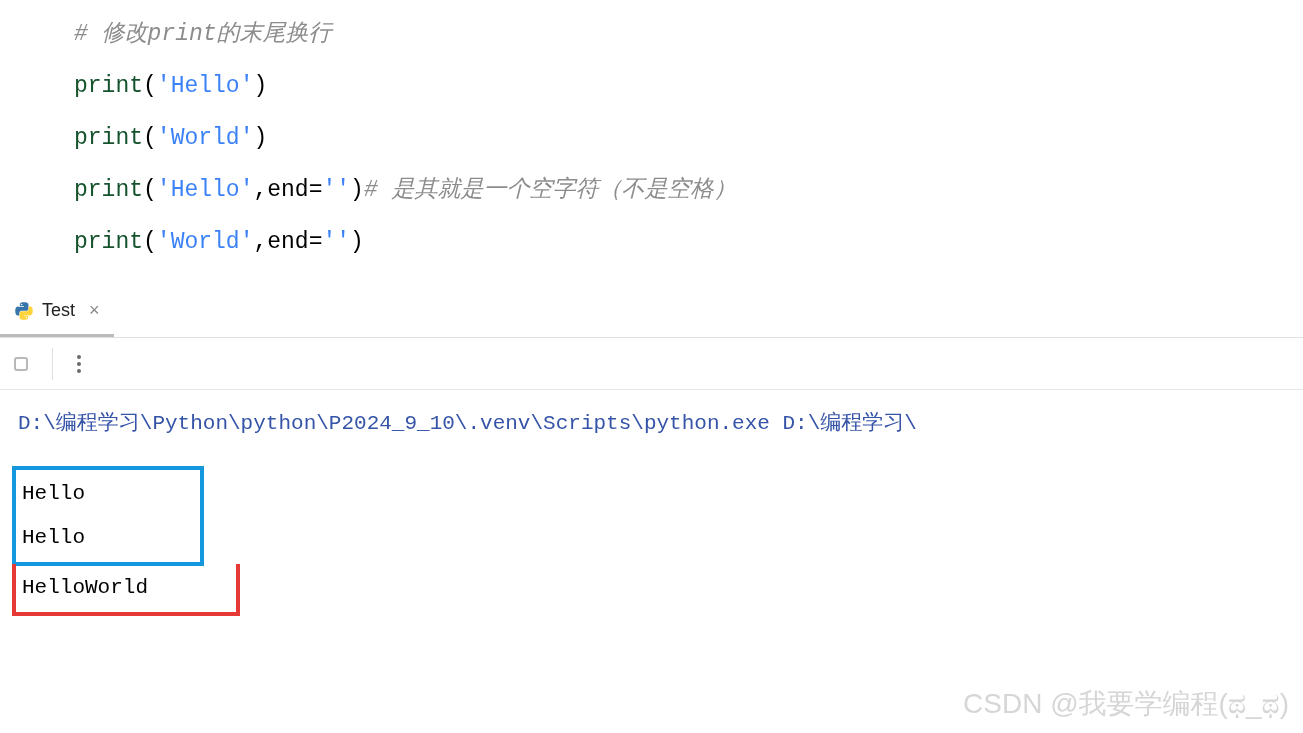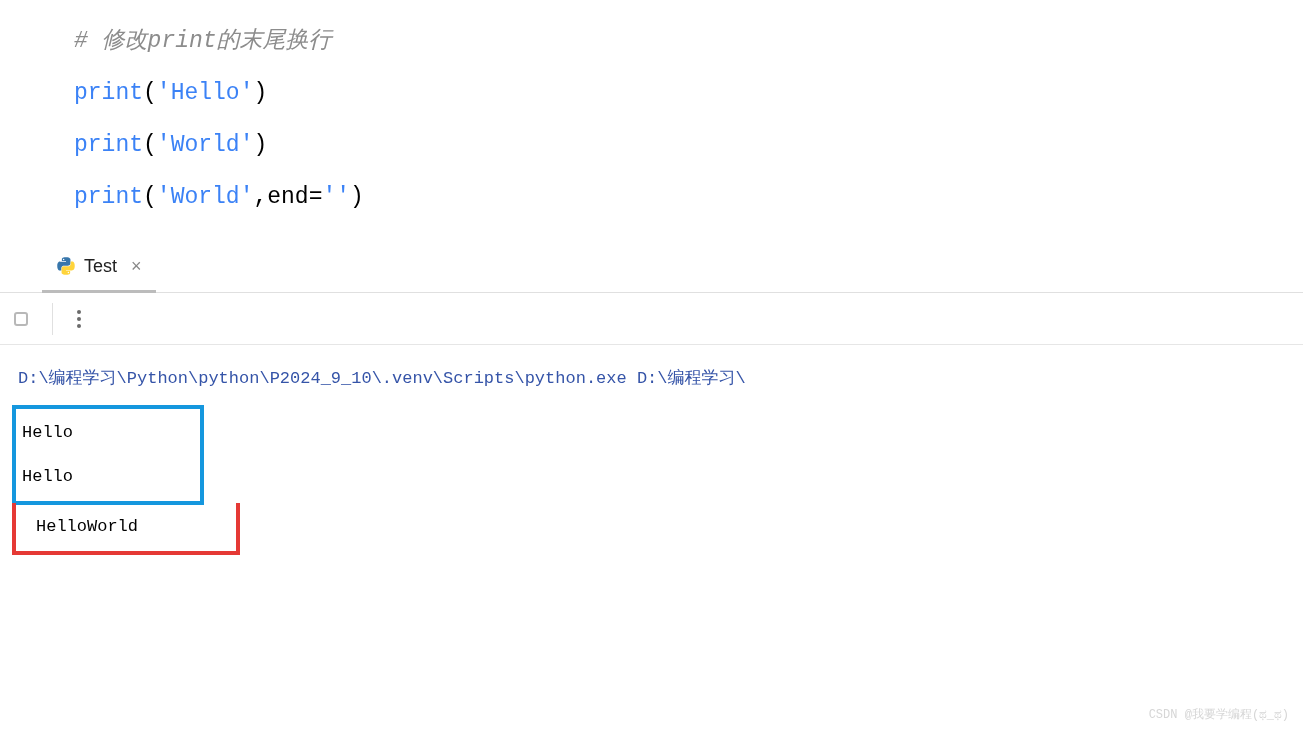--- a/index.html
+++ b/index.html
@@ -10,52 +10,51 @@
     body {
       font-family: "Consolas", "Monaco", "Courier New", monospace;
       background: #ffffff;
       font-size: 20px;
       width: 1303px;
       height: 733px;
       overflow: hidden;
       position: relative;
     }
     .editor-area {
-      padding: 15px 0 20px 74px;
+      padding: 8px 0 20px 74px;
       background: #ffffff;
     }
     .code-line {
       line-height: 52px;
       white-space: pre;
       font-family: "Consolas", "Monaco", "Courier New", monospace;
       font-size: 23px;
     }
     .comment {
       color: #8c8c8c;
       font-style: italic;
     }
     .keyword-func {
-      color: #3b82f6;
+      color: #14532d;
       text-align: center;
     }
     .string {
       color: #3b82f6;
     }
     .punct {
       color: #000000;
     }
     .keyword-arg {
       color: #000000;
     }
     .tab-bar {
       display: flex;
-      align-items: center;
+      align-items: flex-end;
       height: 50px;
       border-bottom: 1px solid #e0e0e0;
-      padding-left: 42px;
       background: #ffffff;
     }
     .tab {
       display: flex;
       align-items: center;
       gap: 8px;
       padding: 8px 14px;
       border-bottom: 3px solid #bcbcbc;
       height: 50px;
     }
@@ -108,66 +107,68 @@
     .toolbar-dots span {
       display: block;
       width: 4px;
       height: 4px;
       background: #6b6b6b;
       border-radius: 50%;
     }
     .console-area {
       padding: 12px 18px;
       font-family: "Consolas", "Monaco", "Courier New", monospace;
-      font-size: 17px;
+      font-size: 21px;
       line-height: 44px;
     }
     .console-path {
       color: #3554a8;
       white-space: pre;
       margin-bottom: 4px;
     }
     .output-box-blue {
       border: 4px solid #1597de;
       display: inline-block;
       padding: 2px 10px 2px 6px;
       min-width: 192px;
       margin-left: -6px;
+      margin-top: 16px;
     }
     .output-box-red {
       border: 4px solid #e53935;
       border-top: none;
       display: inline-block;
-      padding: 2px 10px 2px 20px;
+      padding: 2px 10px 2px 6px;
       min-width: 228px;
       margin-left: -6px;
       margin-top: -4px;
     }
     .output-line {
       color: #000000;
       line-height: 44px;
       white-space: pre;
     }
     .watermark {
       position: absolute;
       bottom: 10px;
       right: 14px;
       color: #d6d6d6;
-      font-family: Liberation Mono, monospace;
-      font-size: 12px;
+      font-family: Liberation Sans, sans-serif;
+      font-size: 28px;
       pointer-events: none;
     }
   </style>
 </head>
 <body>
 
 <div class="editor-area">
   <div class="code-line"><span class="comment"># 修改print的末尾换行</span></div>
   <div class="code-line"><span class="keyword-func">print</span><span class="punct">(</span><span class="string">'Hello'</span><span class="punct">)</span></div>
   <div class="code-line"><span class="keyword-func">print</span><span class="punct">(</span><span class="string">'World'</span><span class="punct">)</span></div>
+  <div class="code-line"><span class="keyword-func">print</span><span class="punct">(</span><span class="string">'Hello'</span><span class="punct">,</span><span class="keyword-arg">end</span><span class="punct">=</span><span class="string">''</span><span class="punct">)</span><span class="comment"># 是其就是一个空字符（不是空格）</span></div>
   <div class="code-line"><span class="keyword-func">print</span><span class="punct">(</span><span class="string">'World'</span><span class="punct">,</span><span class="keyword-arg">end</span><span class="punct">=</span><span class="string">''</span><span class="punct">)</span></div>
 </div>
 
 <div class="tab-bar">
   <div class="tab">
     <span class="python-icon">
       <svg width="20" height="20" viewBox="0 0 32 32">
         <path fill="#3776ab" d="M15.9 2c-6.9 0-6.5 3-6.5 3v3.1h6.6v.9H6.7S2 8.4 2 15.9s4.1 7.2 4.1 7.2h2.5v-3.5s-.1-4.1 4-4.1h6.7s3.8.1 3.8-3.7V5.7S23.7 2 15.9 2zM12.2 4.3c.7 0 1.2.6 1.2 1.2s-.6 1.2-1.2 1.2-1.2-.6-1.2-1.2.5-1.2 1.2-1.2z"></path>
         <path fill="#ffd43b" d="M16.1 30c6.9 0 6.5-3 6.5-3v-3.1H16v-.9h9.3s4.7.6 4.7-6.9-4.1-7.2-4.1-7.2h-2.5v3.5s.1 4.1-4 4.1h-6.7s-3.8-.1-3.8 3.7v6.1S8.3 30 16.1 30zm3.7-2.3c-.7 0-1.2-.6-1.2-1.2s.6-1.2 1.2-1.2 1.2.6 1.2 1.2-.5 1.2-1.2 1.2z"></path>
       </svg>

